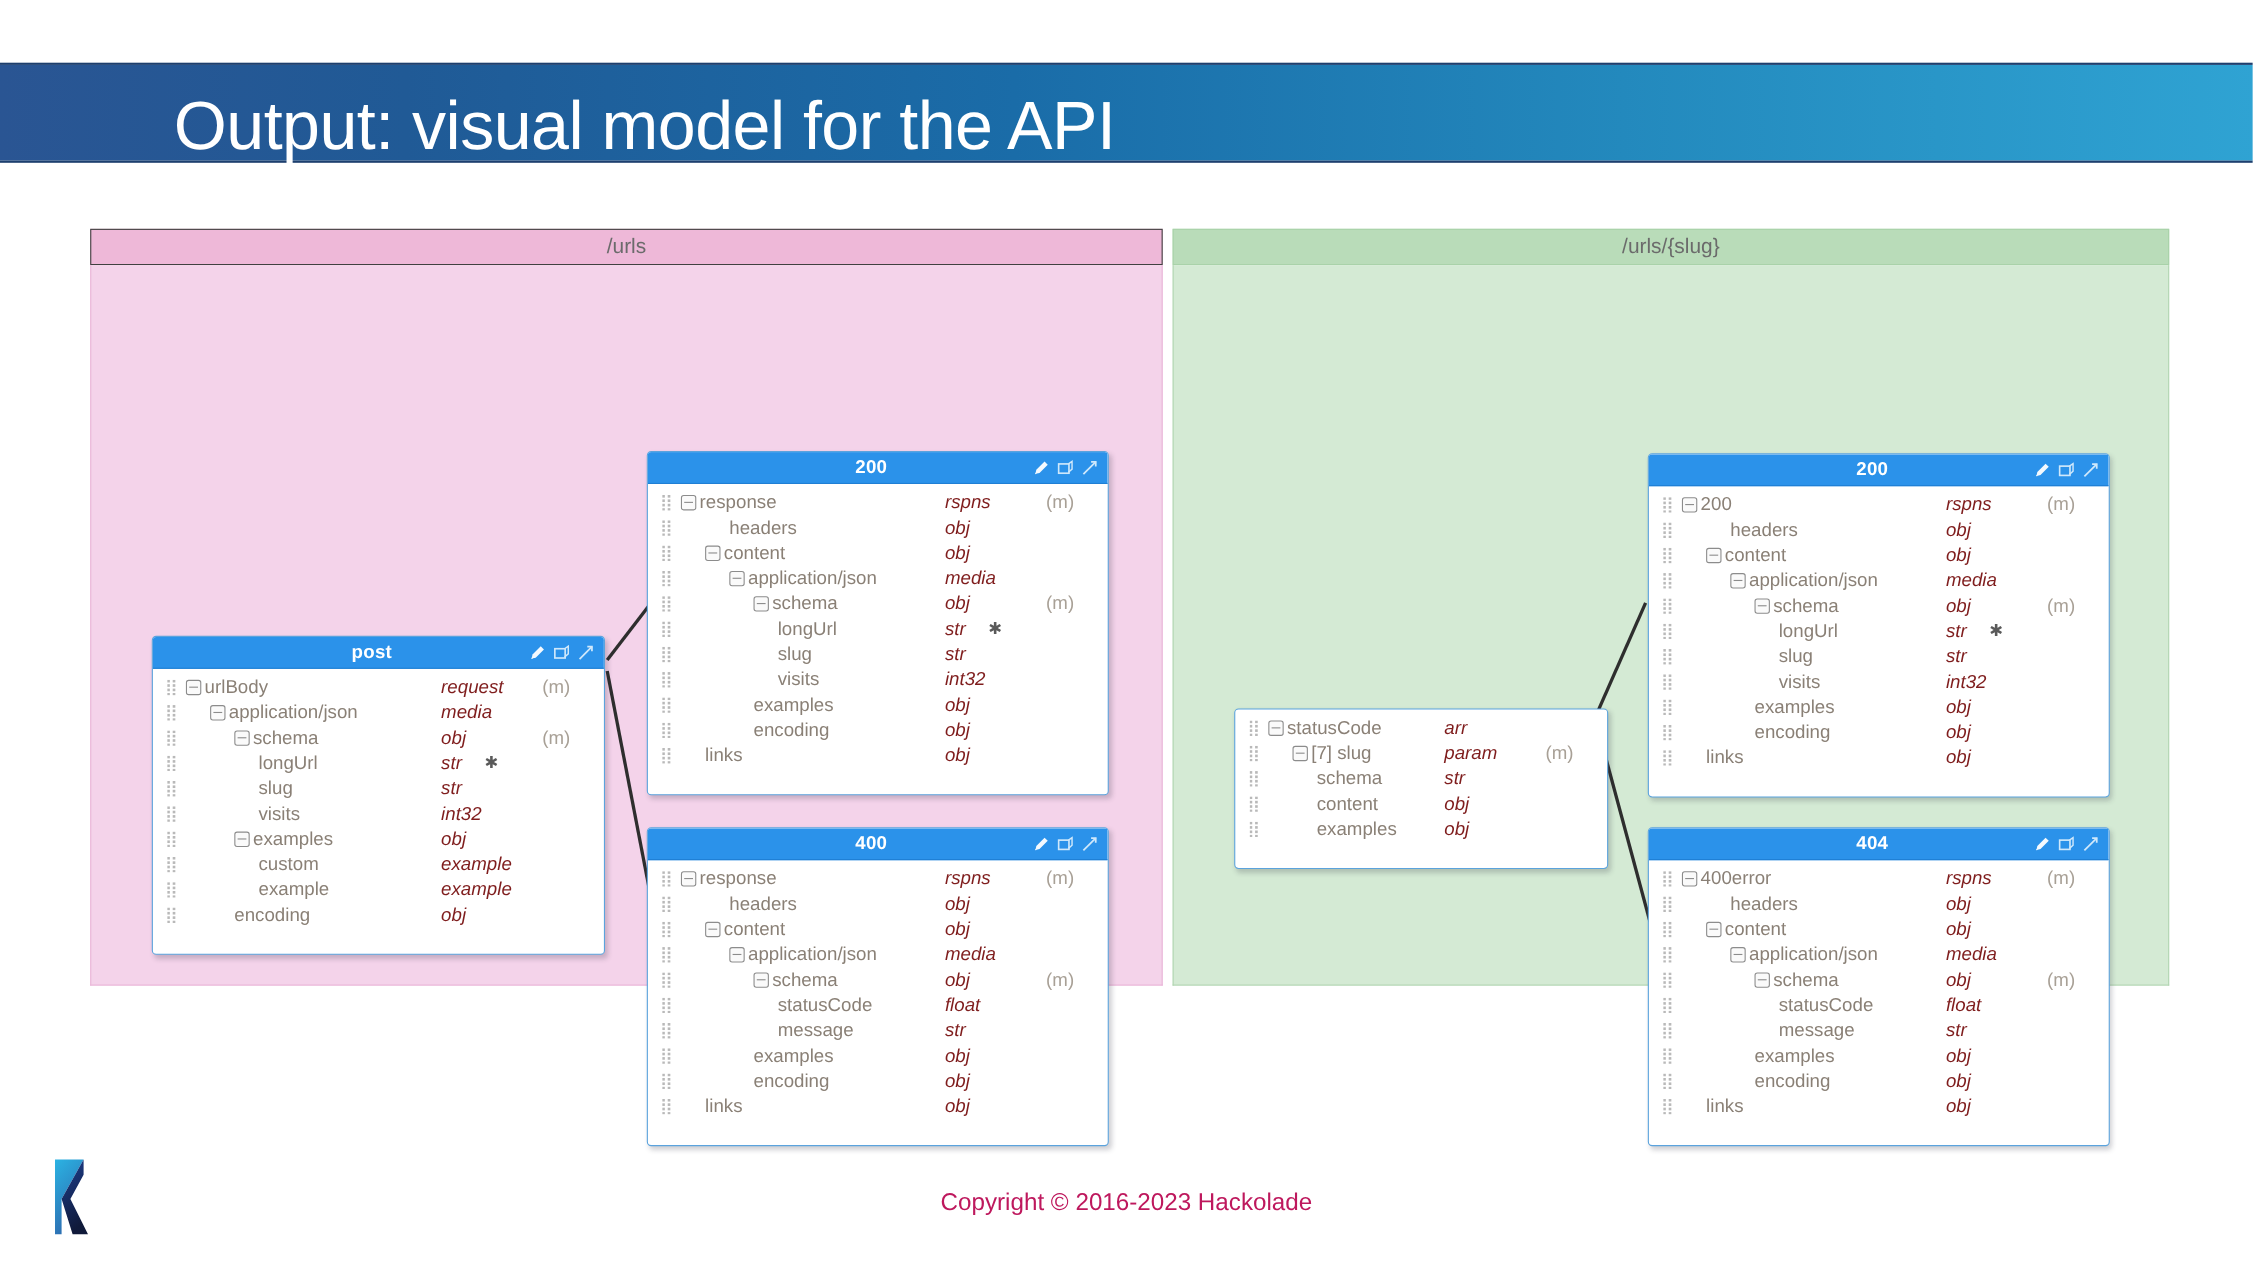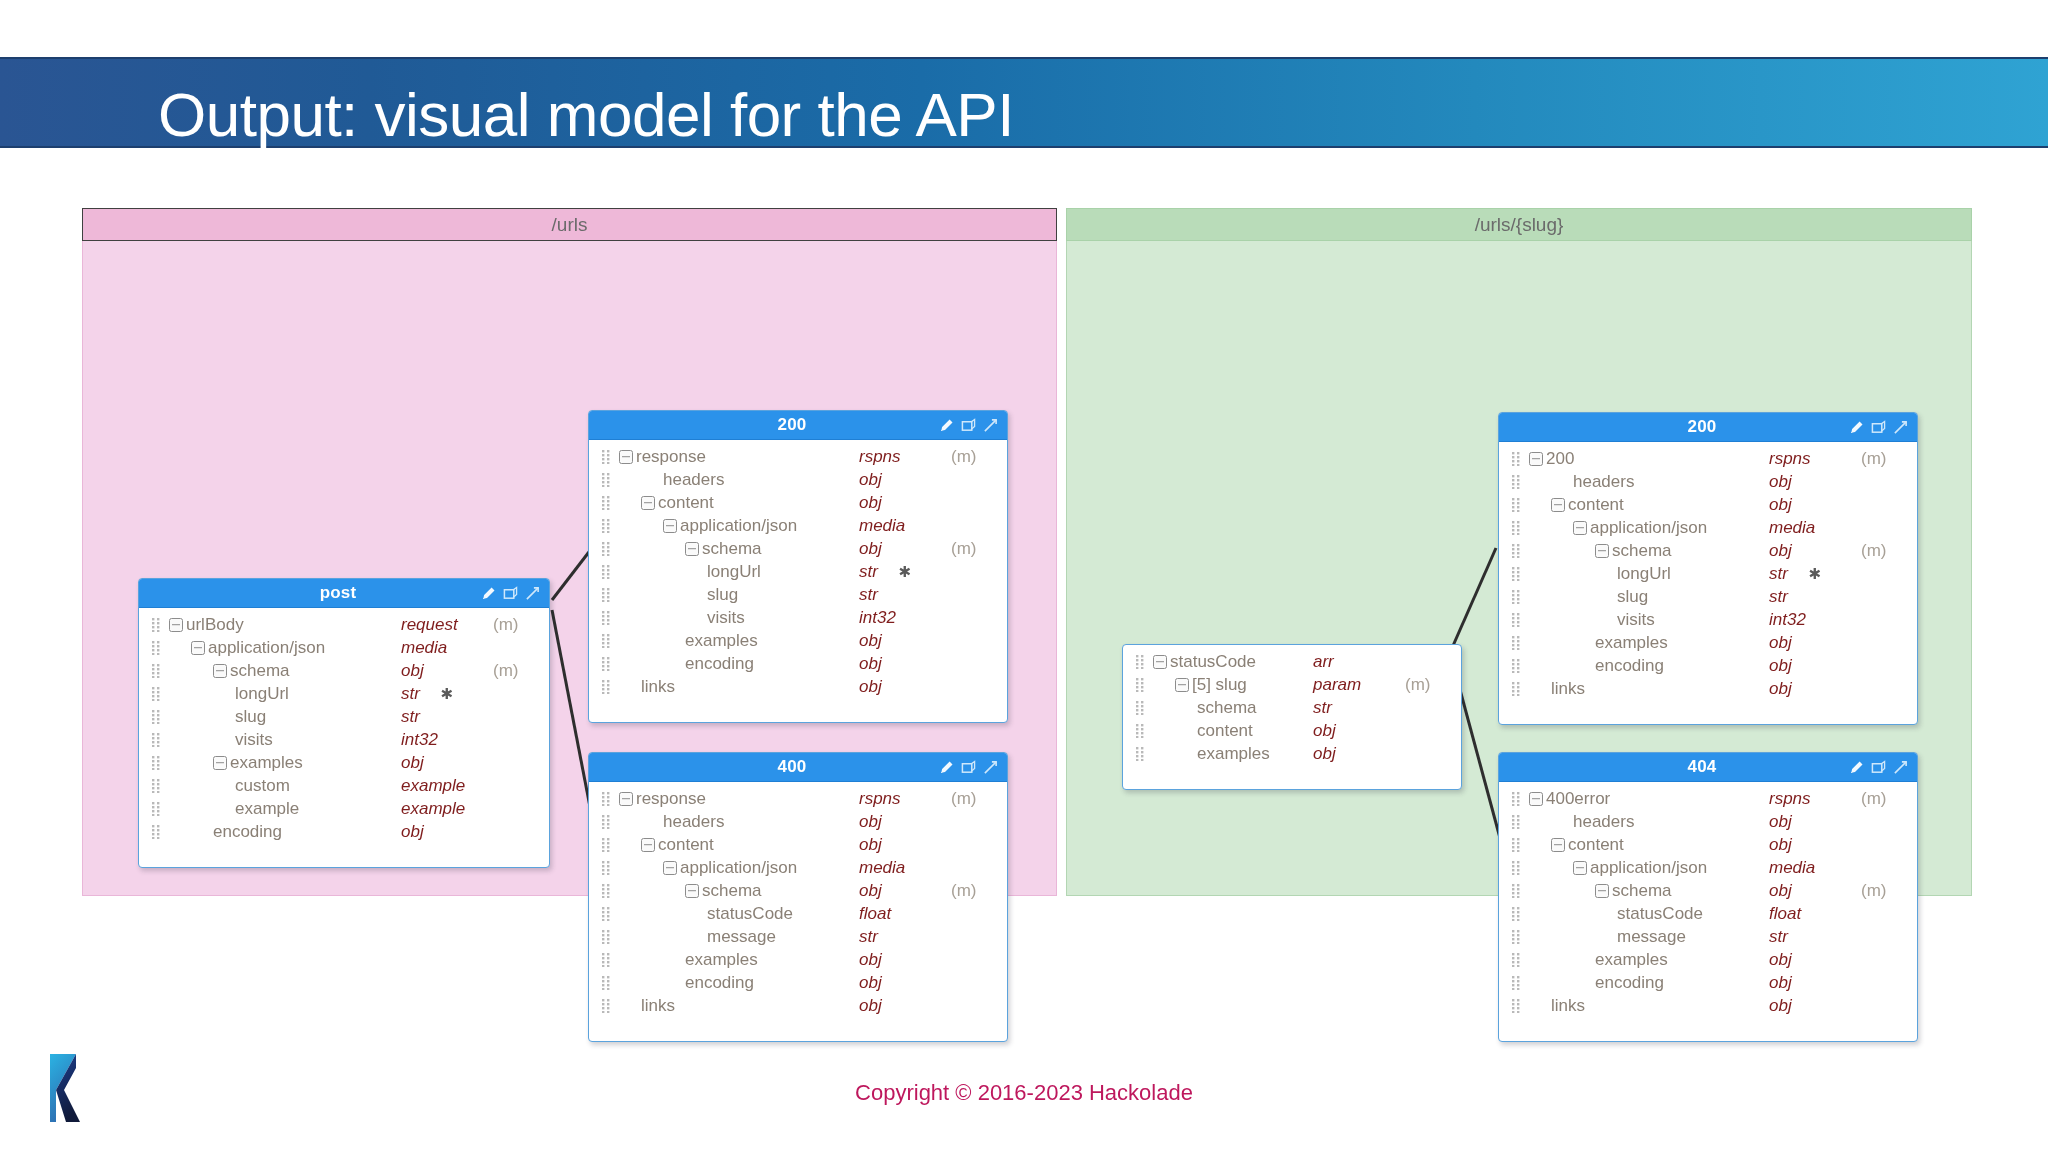--- a/index.html
+++ b/index.html
@@ -900,21 +900,21 @@
                 <rect x="0" y="8" width="2.4" height="2.4" fill="#b9b9b9"></rect>
                 <rect x="0" y="12" width="2.4" height="2.4" fill="#b9b9b9"></rect>
                 <rect x="5" y="0" width="2.4" height="2.4" fill="#b9b9b9"></rect>
                 <rect x="5" y="4" width="2.4" height="2.4" fill="#b9b9b9"></rect>
                 <rect x="5" y="8" width="2.4" height="2.4" fill="#b9b9b9"></rect>
                 <rect x="5" y="12" width="2.4" height="2.4" fill="#b9b9b9"></rect>
               </svg>
             </span>
             <span class="row-name d1">
               <span class="toggle"></span>
-              <span>[5] slug</span>
+              <span>[7] slug</span>
             </span>
             <span class="row-type">param</span>
             <span class="row-req">(m)</span>
           </div>
           <div class="row">
             <span class="handle">
               <svg width="9" height="14" viewBox="0 0 9 14">
                 <rect x="0" y="0" width="2.4" height="2.4" fill="#b9b9b9"></rect>
                 <rect x="0" y="4" width="2.4" height="2.4" fill="#b9b9b9"></rect>
                 <rect x="0" y="8" width="2.4" height="2.4" fill="#b9b9b9"></rect>

